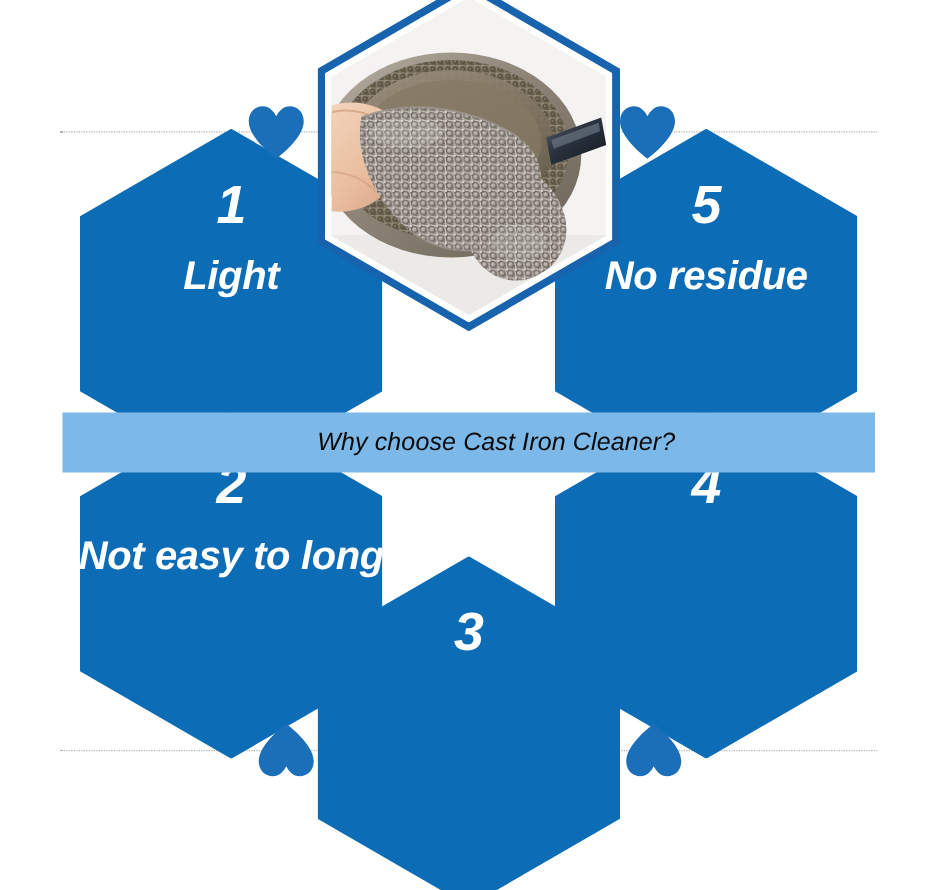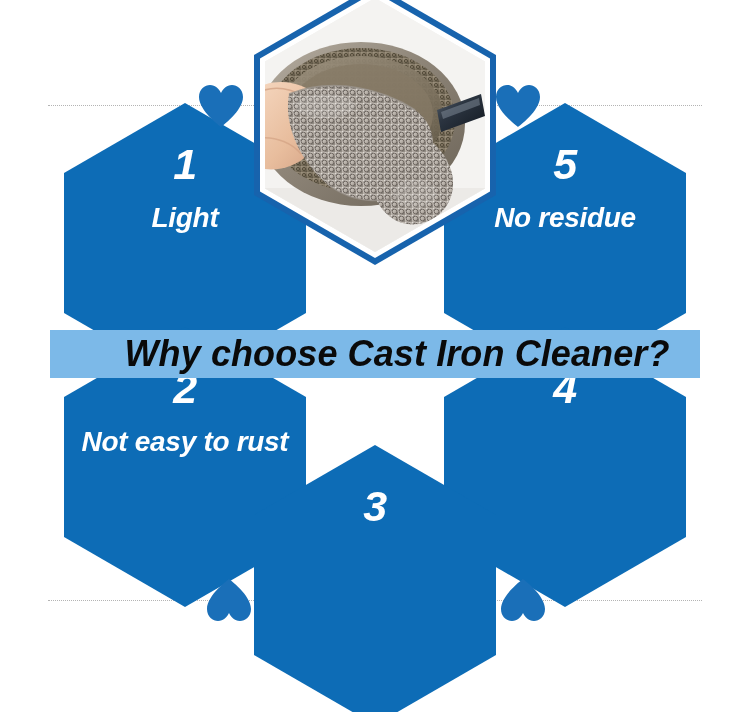--- a/index.html
+++ b/index.html
@@ -67,21 +67,21 @@
     letter-spacing: -0.3px;
   }
   .hex-num {
     top: 40px;
     font-size: 43px;
     line-height: 1;
     font-weight: bold;
   }
   .hex-text {
     top: 100px;
-    font-size: 28px;
+    font-size: 32px;
     line-height: 1.1;
   }
 
   
   .hex-1 { left:  64px; top: 103px; }
   .hex-5 { left: 444px; top: 103px; }
   .hex-2 { left:  64px; top: 327px; }
   .hex-4 { left: 444px; top: 327px; }
   .hex-3 { left: 254px; top: 445px; }
 
@@ -129,22 +129,22 @@
     height: 48px;
     background: #7cb9e8;
   }
   .banner-text {
     position: absolute;
     left: 0; right: 0; top: 0; bottom: 0;
     display: flex;
     align-items: center;
     justify-content: center;
     color: #0a0a0a;
-    font-size: 36px;
-    font-weight: bold;
+    font-size: 20px;
+    font-weight: normal;
     font-style: italic;
     letter-spacing: 0.1px;
     white-space: nowrap;
     padding-left: 44px;
   }
 </style>
 </head>
 <body>
 
 <div id="stage">
@@ -157,21 +157,21 @@
     <div class="hex-label hex-text">Light</div>
   </div>
 
   <div class="hex hex-5">
     <div class="hex-label hex-num">5</div>
     <div class="hex-label hex-text">No residue</div>
   </div>
 
   <div class="hex hex-2">
     <div class="hex-label hex-num">2</div>
-    <div class="hex-label hex-text">Not easy to rust</div>
+    <div class="hex-label hex-text">Not easy to long</div>
   </div>
 
   <div class="hex hex-4">
     <div class="hex-label hex-num">4</div>
   </div>
 
   <div class="hex hex-3">
     <div class="hex-label hex-num">3</div>
   </div>
 

